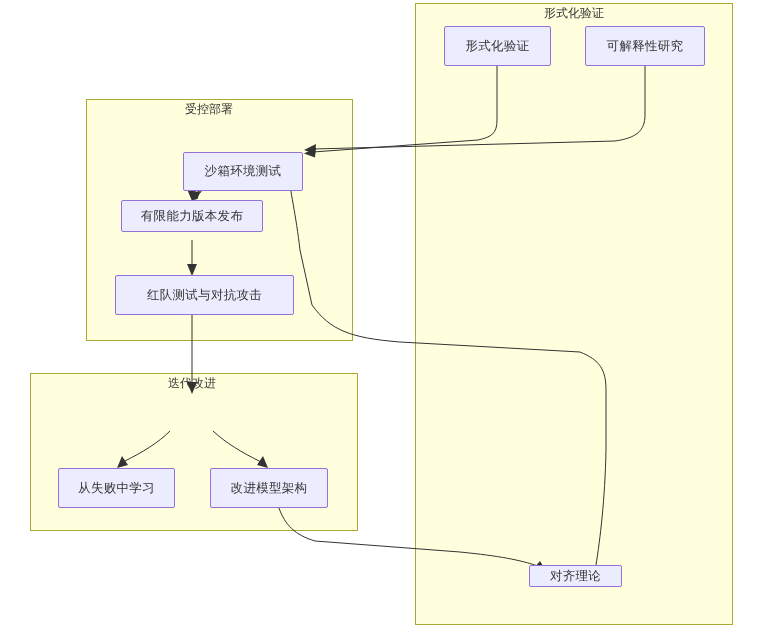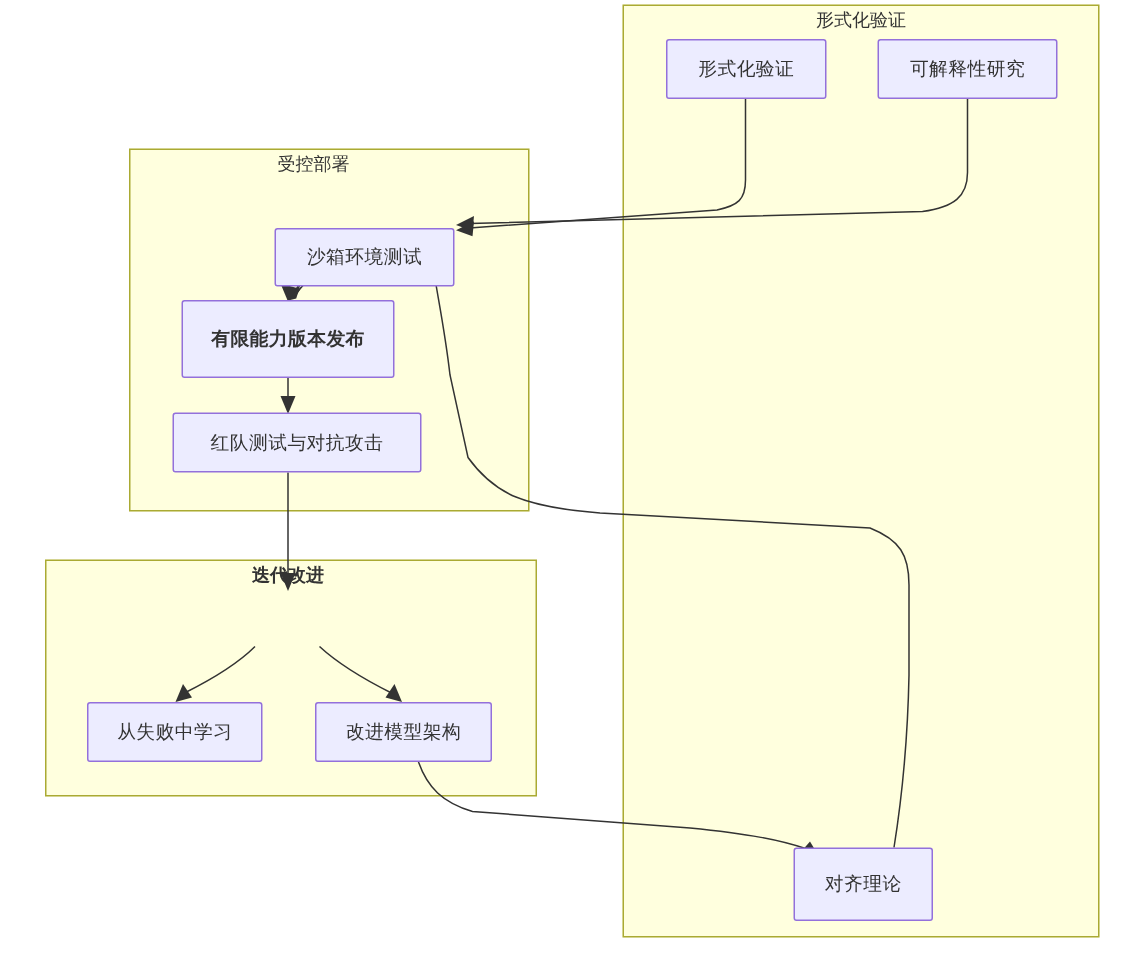--- a/index.html
+++ b/index.html
@@ -68,21 +68,21 @@
 <body>
 
 <div id="diagram-root">
 
   <div class="cluster" id="cluster-0" style="left: 415px; top: 3px; width: 318px; height: 622px;"></div>
   <div class="cluster" id="cluster-1" style="left: 86px; top: 99px; width: 267px; height: 242px;"></div>
   <div class="cluster" id="cluster-2" style="left: 30px; top: 373px; width: 328px; height: 158px;"></div>
 
   <div class="cluster-label" id="cluster-label-0" style="left: 574px; top: 6px;">形式化验证</div>
   <div class="cluster-label" id="cluster-label-1" style="left: 209px; top: 102px;">受控部署</div>
-  <div class="cluster-label" id="cluster-label-2" style="left: 192px; top: 376px; font-weight: bold;">迭代改进</div>
+  <div class="cluster-label" id="cluster-label-2" style="left: 192px; top: 376px;">迭代改进</div>
 
   <svg id="edge-layer" viewBox="0 0 760 637" xmlns="http://www.w3.org/2000/svg">
 
     <g>
       <path class="edge-path" d="M 497,66 L 497,120 C 497,133 492,137 478,140 L 313,152"></path>
       <polygon class="arrow-head" points="304,153.5 316,147.5 315,157.5"></polygon>
     </g>
 
     <g>
       <path class="edge-path" d="M 645,66 L 645,115 C 645,131 636,138 615,141 L 313,149"></path>
@@ -127,30 +127,30 @@
       <polygon class="arrow-head" points="286,164 281,177 292,175"></polygon>
     </g>
   </svg>
 
   <div class="node" id="node-0" style="left: 444px; top: 26px; width: 107px; height: 40px;">
     <span>形式化验证</span>
   </div>
   <div class="node" id="node-1" style="left: 585px; top: 26px; width: 120px; height: 40px;">
     <span>可解释性研究</span>
   </div>
-  <div class="node" id="node-2" style="left: 529px; top: 565px; width: 93px; height: 49px;">
+  <div class="node" id="node-2" style="left: 529px; top: 565px; width: 93px; height: 22px;">
     <span>对齐理论</span>
   </div>
   <div class="node" id="node-3" style="left: 183px; top: 124px; width: 120px; height: 39px; margin-top: 28px;">
     <span>沙箱环境测试</span>
   </div>
-  <div class="node" id="node-4" style="left: 121px; top: 200px; width: 142px; height: 52px; font-weight: bold;">
+  <div class="node" id="node-4" style="left: 121px; top: 200px; width: 142px; height: 32px;">
     <span>有限能力版本发布</span>
   </div>
-  <div class="node" id="node-5" style="left: 115px; top: 275px; width: 166px; height: 40px;">
+  <div class="node" id="node-5" style="left: 115px; top: 275px; width: 179px; height: 40px;">
     <span>红队测试与对抗攻击</span>
   </div>
   <div class="node" id="node-7" style="left: 58px; top: 468px; width: 117px; height: 40px;">
     <span>从失败中学习</span>
   </div>
   <div class="node" id="node-8" style="left: 210px; top: 468px; width: 118px; height: 40px;">
     <span>改进模型架构</span>
   </div>
 
 </div>

